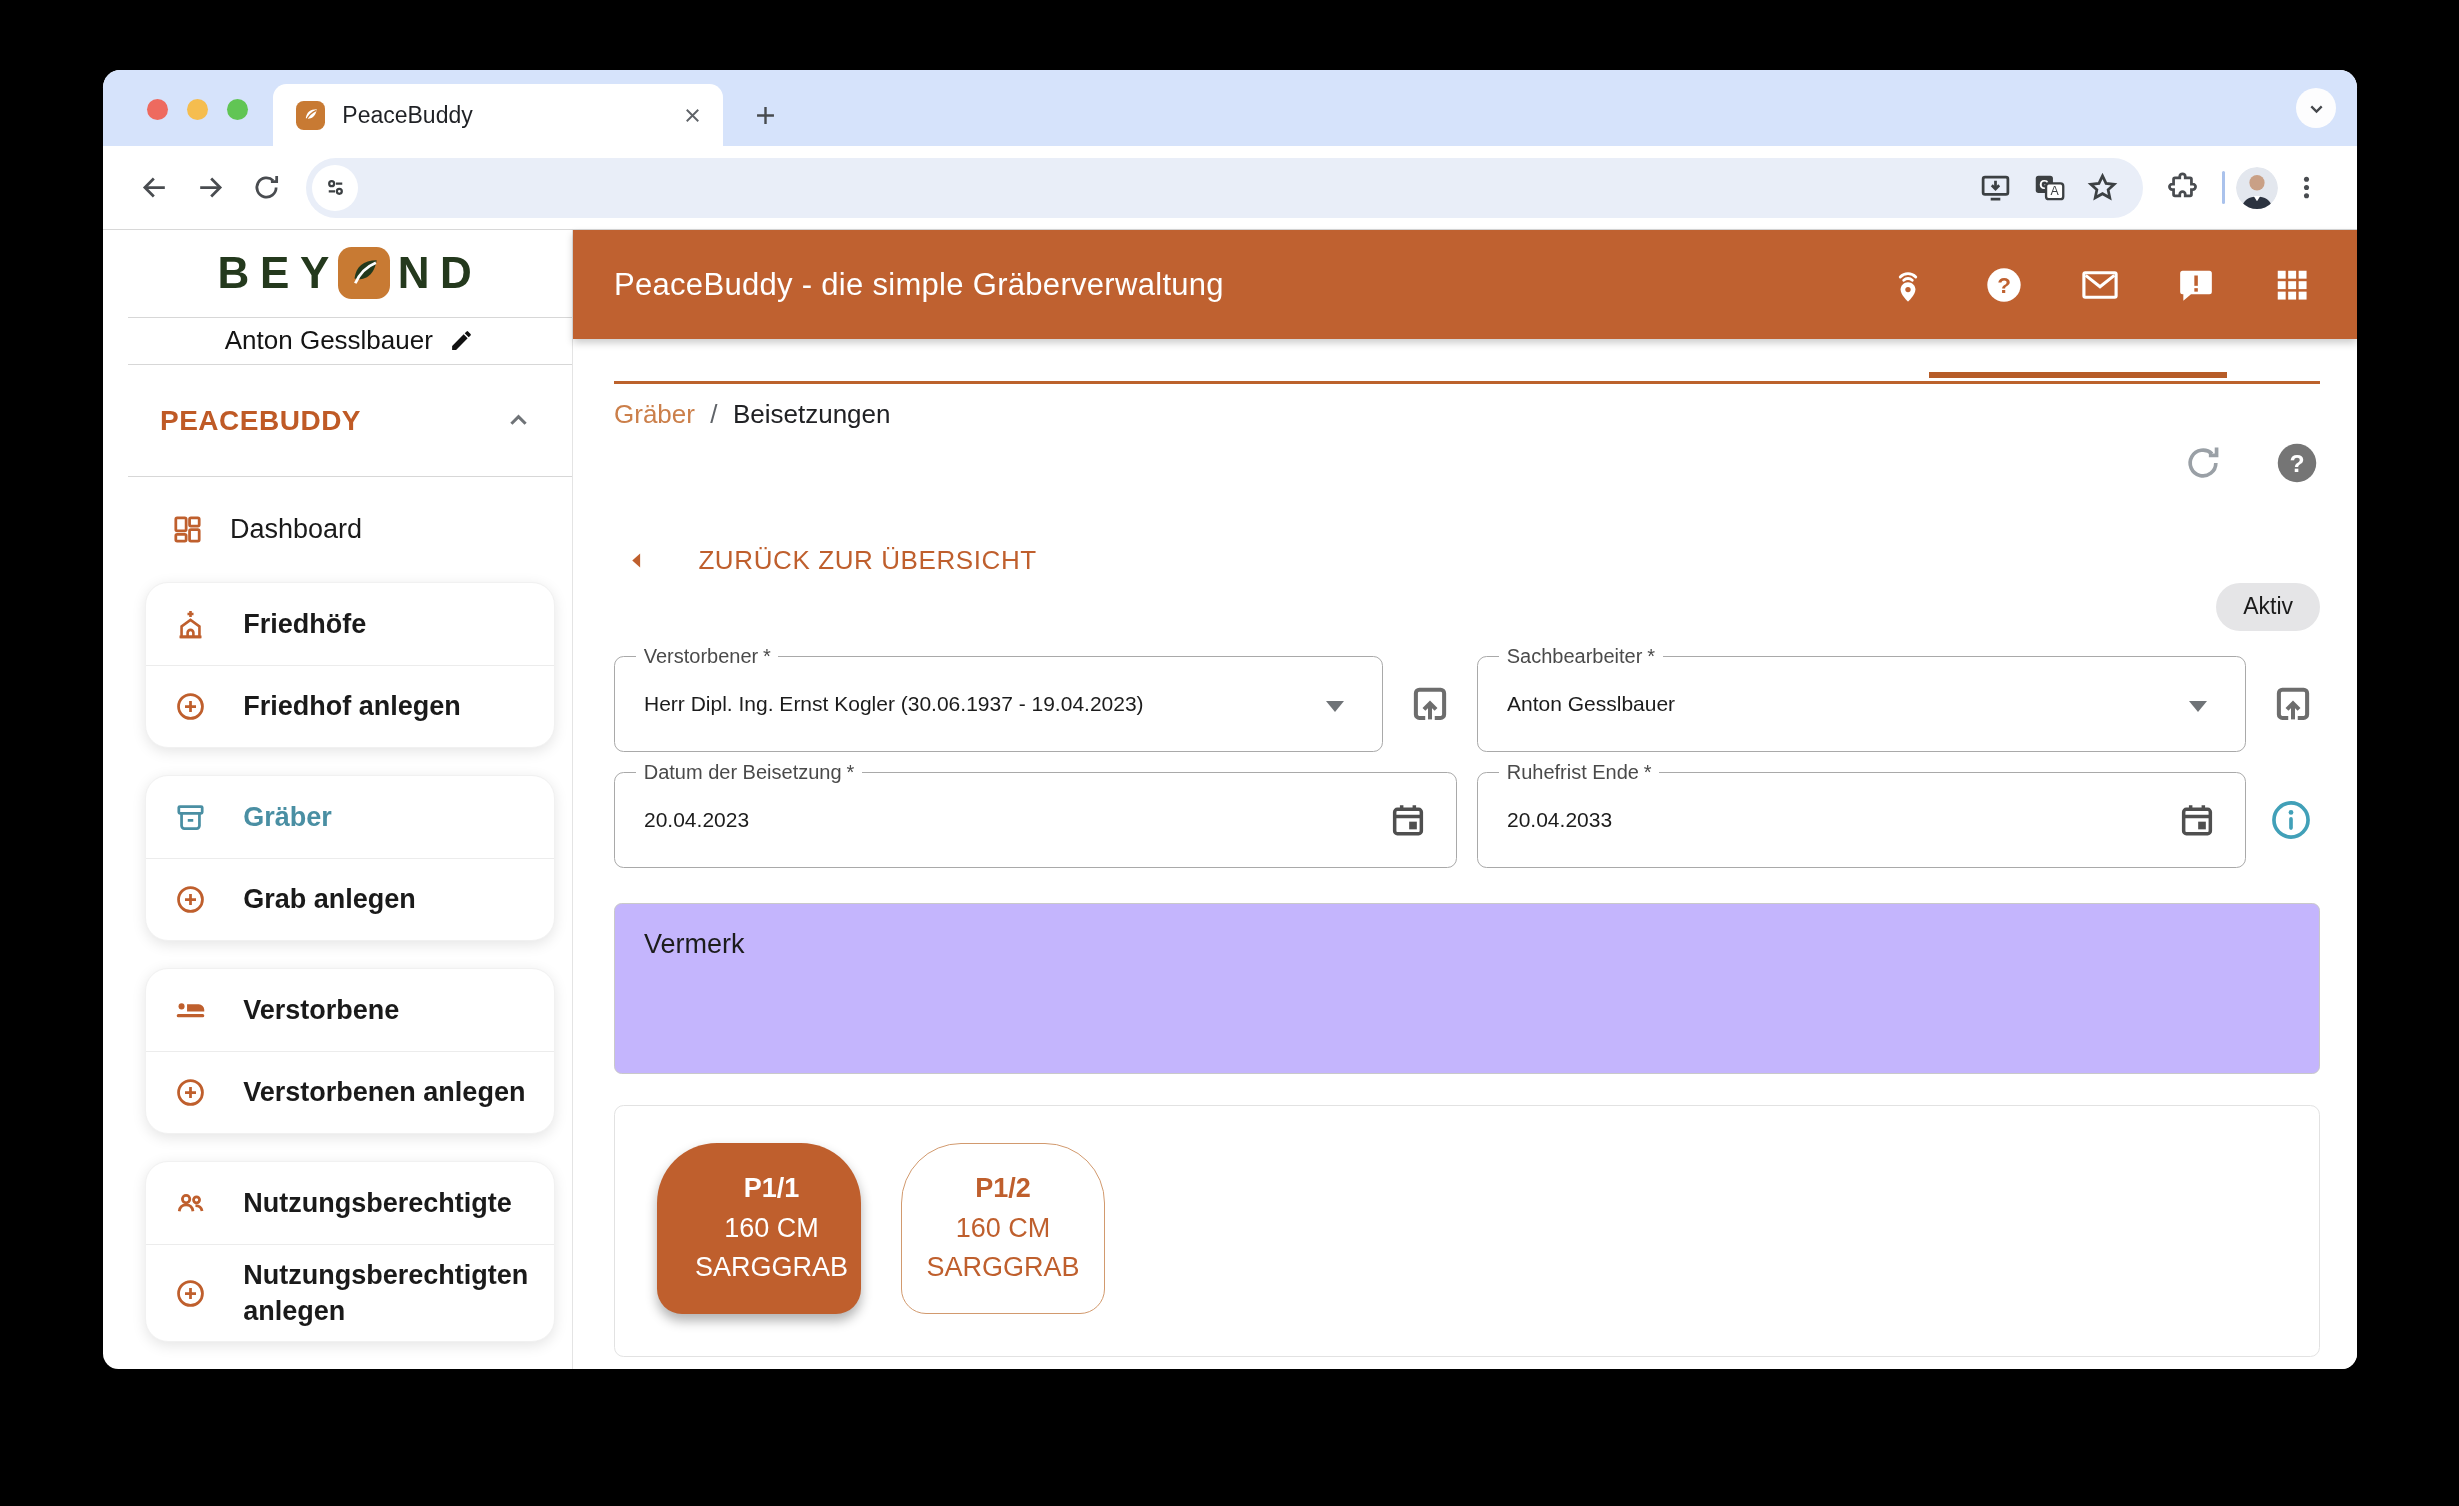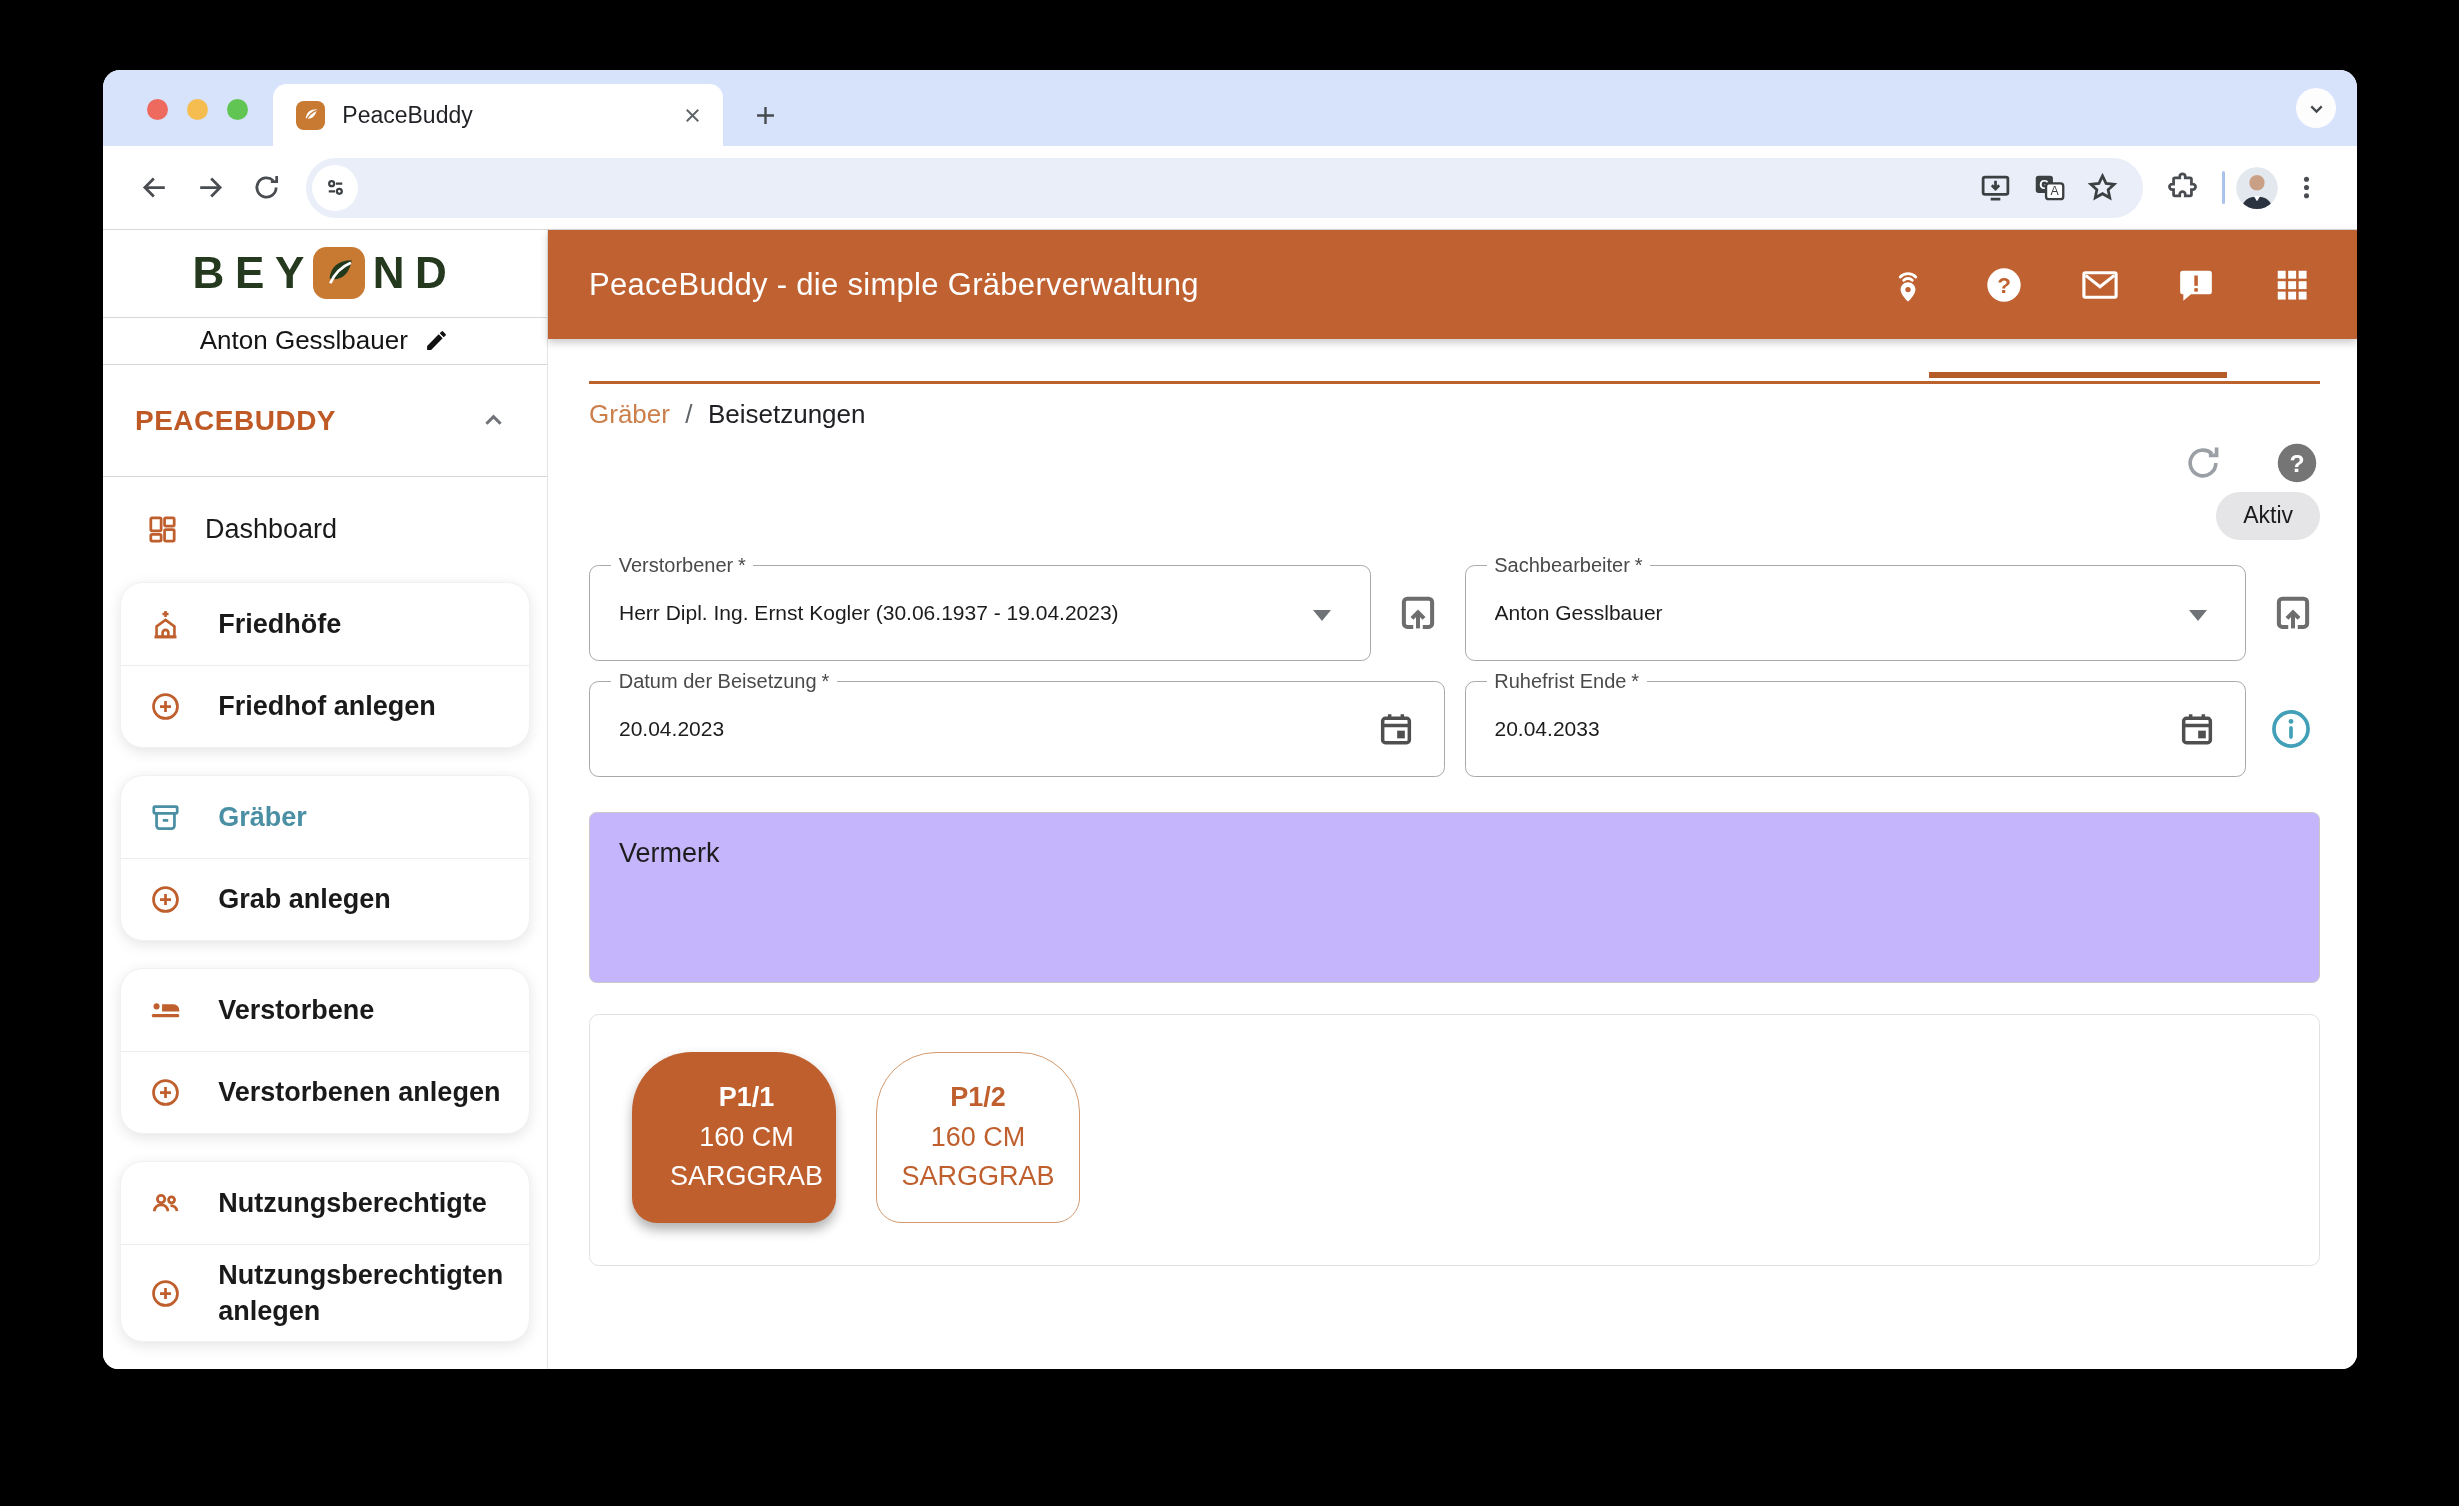--- a/index.html
+++ b/index.html
@@ -45,21 +45,21 @@
   .tune-circle { width:46px; height:46px; border-radius:50%; background:#fff; color:#3c4043; display:grid; place-items:center; flex:0 0 auto; }
   .url-spacer { flex:1; }
   .ubtn { width:38px; height:38px; color:#3c4043; display:grid; place-items:center; flex:0 0 auto; }
   .vdiv { width:2.9px; height:33px; background:#aac2ec; border-radius:1.9px; margin:0 11.5px; }
   .avatar { width:42px; height:42px; border-radius:50%; overflow:hidden; flex:0 0 auto; }
 
   
   .page { flex:1; display:flex; border-top:1px solid #d8d8d8; min-height:0; }
 
   
-  .sidebar { width:445px; flex:0 0 auto; background:#fff; border-right:1px solid #e4e4e4; display:flex; flex-direction:column; overflow:hidden; }
+  .sidebar { width:445px; flex:0 0 auto; background:#fff; border-right:1px solid #e4e4e4; display:flex; flex-direction:column; overflow:hidden;margin-left:25px; }
   .logo-row { height:90px; display:flex; align-items:center; justify-content:center; border-bottom:1px solid #d7d7d7; }
   .logo-text { font-size:44px; font-weight:800; letter-spacing:10.6px; color:#24391d; }
   .logo-o { width:52px; height:52px; border-radius:13.4px; background:#c87a33; display:inline-grid; place-items:center; margin:0 7.7px 0 -1.9px; vertical-align:-7.7px; }
   .user-row { height:49px; display:flex; align-items:center; justify-content:center; gap:15.4px; border-bottom:1px solid #d7d7d7; font-size:26px; color:#141414; }
   .user-edit { width:27px; height:27px; color:#111; display:grid; place-items:center; }
   .section-row { height:115px; display:flex; align-items:center; justify-content:space-between; padding:0 37px 0 32px; border-bottom:1px solid #d7d7d7; }
   .section-label { font-size:28px; font-weight:700; letter-spacing:0.5px; color:#bf5a26; }
   .chev { width:33px; height:33px; color:#6f7377; display:grid; place-items:center; }
   .dash-row { height:108px; display:flex; align-items:center; gap:25px; padding-left:42px; font-size:27px; color:#1a1a1a; }
   .sideicon { width:35px; height:35px; color:#bf5f2d; display:grid; place-items:center; flex:0 0 auto; }
@@ -419,20 +419,28 @@
               </svg>
           </span>
           <span class="abtn">
             <svg width="44" height="44" viewBox="0 0 24 24">
                 <circle cx="12" cy="12" r="10.5" fill="#757575"></circle>
                 <text x="12" y="17" text-anchor="middle" font-size="13.5" font-weight="bold" fill="#fff" font-family="Liberation Sans, sans-serif">?</text>
               </svg>
           </span>
         </div>
 
+        <div class="back-row">
+          <span>
+            <svg width="21" height="21" viewBox="0 0 24 24">
+                <path d="M15 4 6 12l9 8z" fill="#bf5f2d"></path>
+              </svg>
+          </span>
+          <span class="back-label">ZURÜCK ZUR ÜBERSICHT</span>
+        </div>
 
         <div class="badge-row">
           <span class="badge">Aktiv</span>
         </div>
 
         <div class="form-grid">
 
           <div class="field">
             <span class="field-label">
                 <span>Verstorbener</span>

